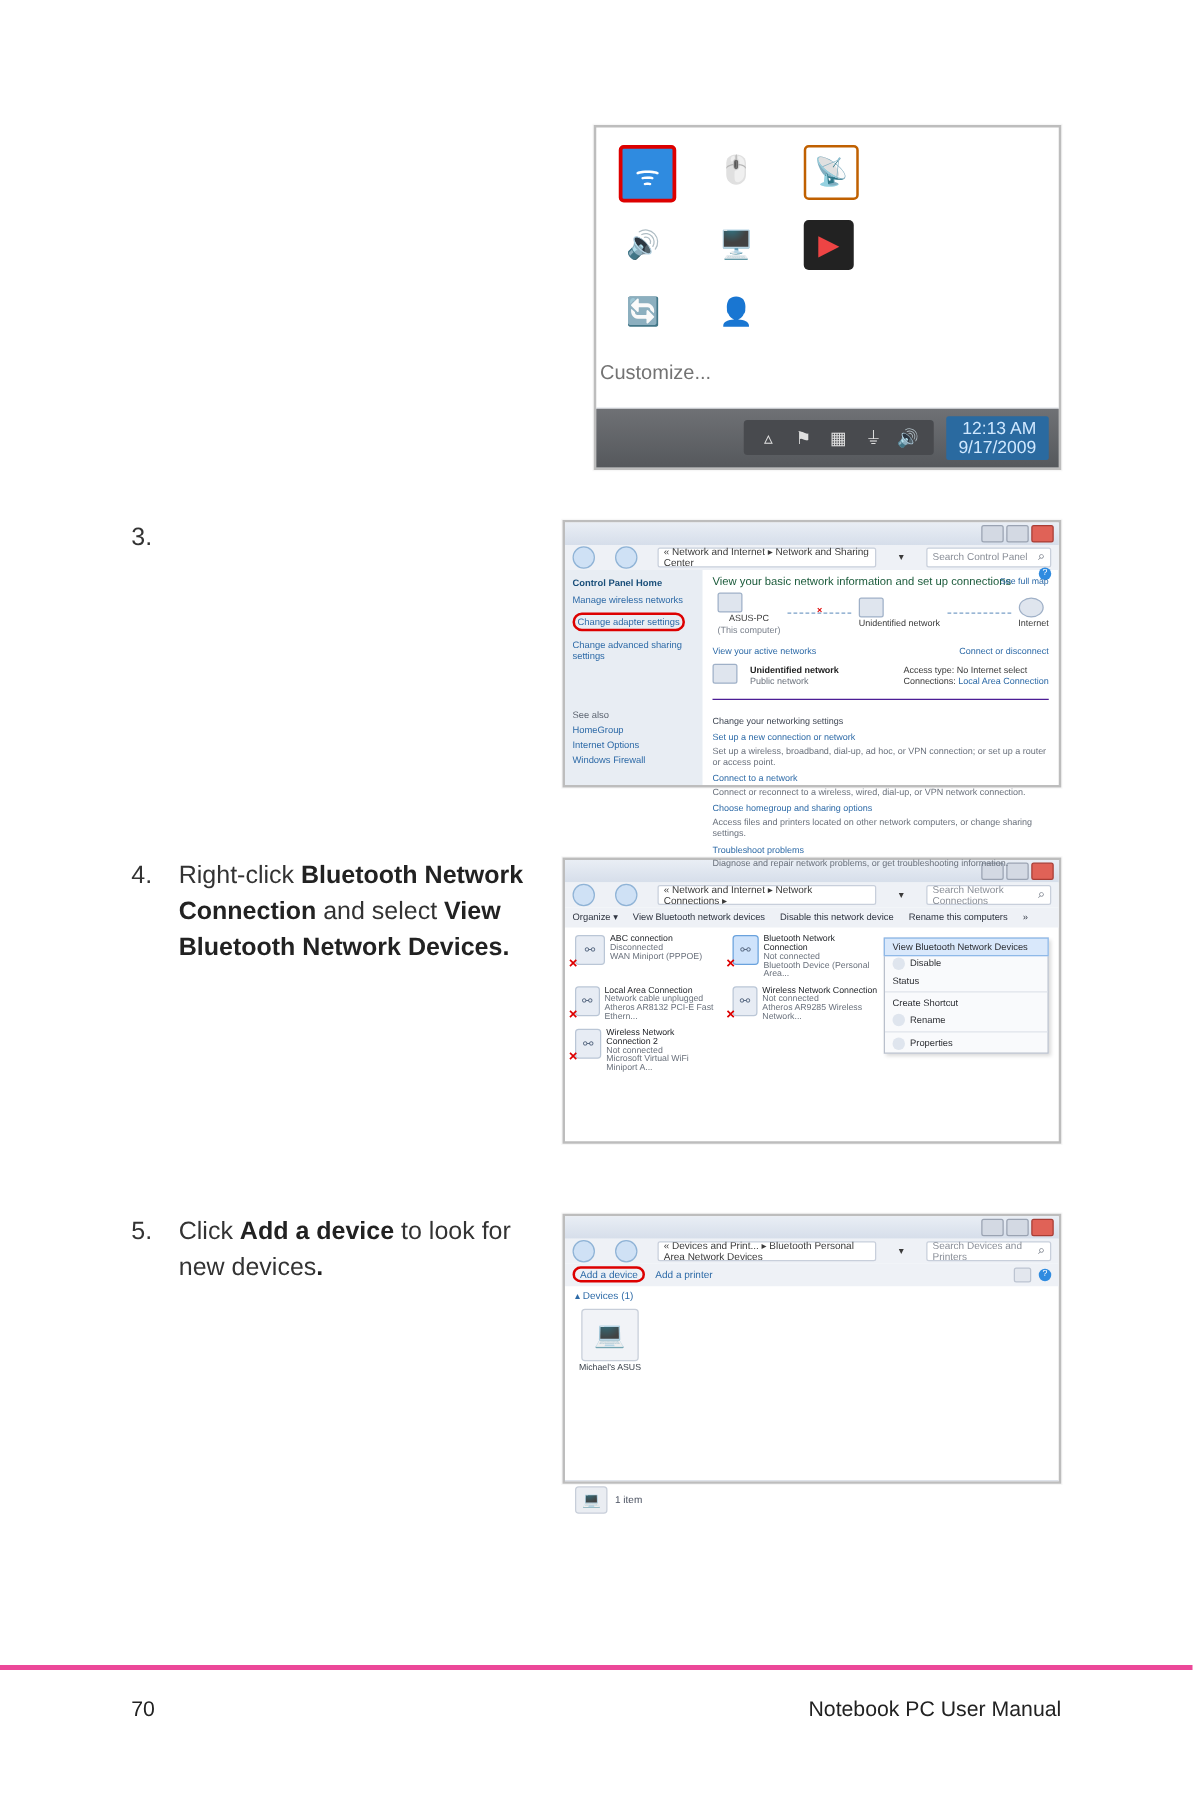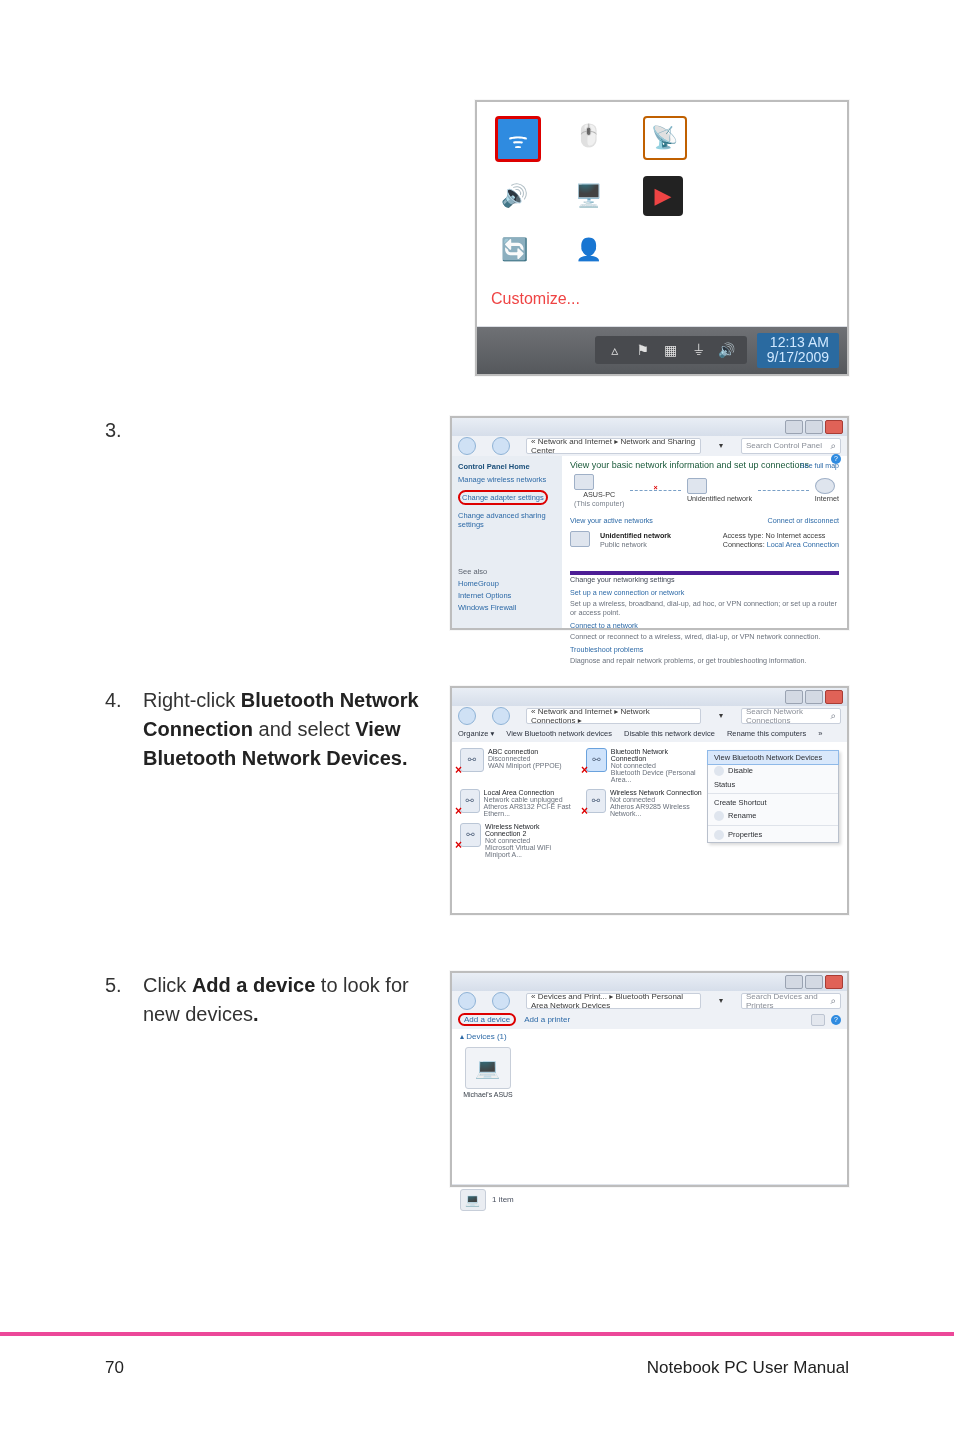--- a/index.html
+++ b/index.html
@@ -82,22 +82,22 @@
     justify-content: start;
   }
   .shot1 .ticon {
     width: 40px; height: 40px;
     display: flex; align-items: center; justify-content: center;
     border-radius: 4px;
     font-size: 22px;
   }
   .shot1 .ticon.ring { border: 3px solid #d00; }
   .shot1 .customize {
-    padding: 10px 14px 18px 14px;
-    color: #ef4444;
+    padding: 10px 14px 18px 3px;
+    color: #737373;
     font-size: 16px;
   }
   .shot1 .taskbar {
     display: flex; align-items: center; justify-content: flex-end;
     background: linear-gradient(#6f7175,#55585c);
     padding: 6px 8px;
     gap: 10px;
   }
   .shot1 .tb-left {
     display: flex; gap: 8px; align-items: center;
@@ -140,21 +140,21 @@
   .shot2 .side .bottom { margin-top:38px; color:#2d6aa7; }
   .shot2 .main { flex:1; padding:4px 8px; font-size:7.2px; position:relative; }
   .shot2 .main .title { color:#1a5a3a; font-size:9px; margin-bottom:4px; }
   .shot2 .main .map { display:flex; align-items:center; gap:6px; margin:4px 0 6px 4px; }
   .shot2 .main .mic { width:18px;height:14px; background:#dfe5ee; border:1px solid #9fb0c7; border-radius:2px; }
   .shot2 .main .dashes { flex:1; border-top:1px dashed #7aa0c7; position:relative; }
   .shot2 .main .redx { color:#d00; position:absolute; left:46%; top:-8px; font-weight:bold; }
   .shot2 .main .sub { color:#2d6aa7; margin:2px 0; }
   .shot2 .main .box { margin:4px 0; }
   .shot2 .main .box .lbl { color:#444; }
-  .shot2 .main .sectionhdr { color:#404855; margin-top:22px; border-top:4px solid #4c1d95; padding-top:0; }
+  .shot2 .main .sectionhdr { color:#404855; margin-top:10px; border-top:1px solid #4c1d95; padding-top:12px; }
   .shot2 .main .fullmap { position:absolute; right:8px; top:6px; color:#2d6aa7; font-size:7px; }
   .shot2 .main .qmark { position:absolute; right:6px; top:-2px; width:10px;height:10px; border-radius:50%; background:#2f8be0; color:#fff; font-size:7px; display:flex; align-items:center; justify-content:center; }
 
   
   .shot3 { width: 395px; height: 225px; }
   .shot3 .toolbar { background:#eef1f6; height:16px; font-size:7.5px; display:flex; align-items:center; gap:12px; padding:0 6px; color:#2e3440; }
   .shot3 .conns { display:flex; flex-wrap:wrap; gap:6px 10px; padding:6px 8px; font-size:7px; }
   .shot3 .conn { display:flex; gap:4px; width:116px; }
   .shot3 .conn .cicon { width:22px;height:22px; background:#e7ecf4; border:1px solid #bac6d6; border-radius:3px; position:relative; display:flex; align-items:center; justify-content:center; font-size:10px; color:#5a6b84; }
   .shot3 .conn .cicon .rx { position:absolute; left:-6px; bottom:-6px; color:#d00; font-size:12px; font-weight:bold; }
@@ -290,32 +290,36 @@
               <span class="sub">View your active networks</span>
               <span class="sub">Connect or disconnect</span>
             </div>
             <div class="box" style="display:flex; gap:10px;">
               <div class="mic"></div>
               <div>
                 <div class="lbl"><b>Unidentified network</b></div>
                 <div style="color:#6a717c;">Public network</div>
               </div>
               <div style="margin-left:auto; text-align:left;">
-                <div><span>Access type:</span> <span>No Internet access</span></div>
+                <div><span>Access type:</span> <span>No Internet select</span></div>
                 <div><span>Connections:</span> <span style="color:#2d6aa7;">Local Area Connection</span></div>
               </div>
             </div>
             <div class="sectionhdr">Change your networking settings</div>
             <div class="box">
               <div class="sub">Set up a new connection or network</div>
               <div style="color:#6a717c;">Set up a wireless, broadband, dial-up, ad hoc, or VPN connection; or set up a router or access point.</div>
             </div>
             <div class="box">
               <div class="sub">Connect to a network</div>
               <div style="color:#6a717c;">Connect or reconnect to a wireless, wired, dial-up, or VPN network connection.</div>
+            </div>
+            <div class="box">
+              <div class="sub">Choose homegroup and sharing options</div>
+              <div style="color:#6a717c;">Access files and printers located on other network computers, or change sharing settings.</div>
             </div>
             <div class="box">
               <div class="sub">Troubleshoot problems</div>
               <div style="color:#6a717c;">Diagnose and repair network problems, or get troubleshooting information.</div>
             </div>
           </div>
         </div>
       </div>
     </div>
   </div>

